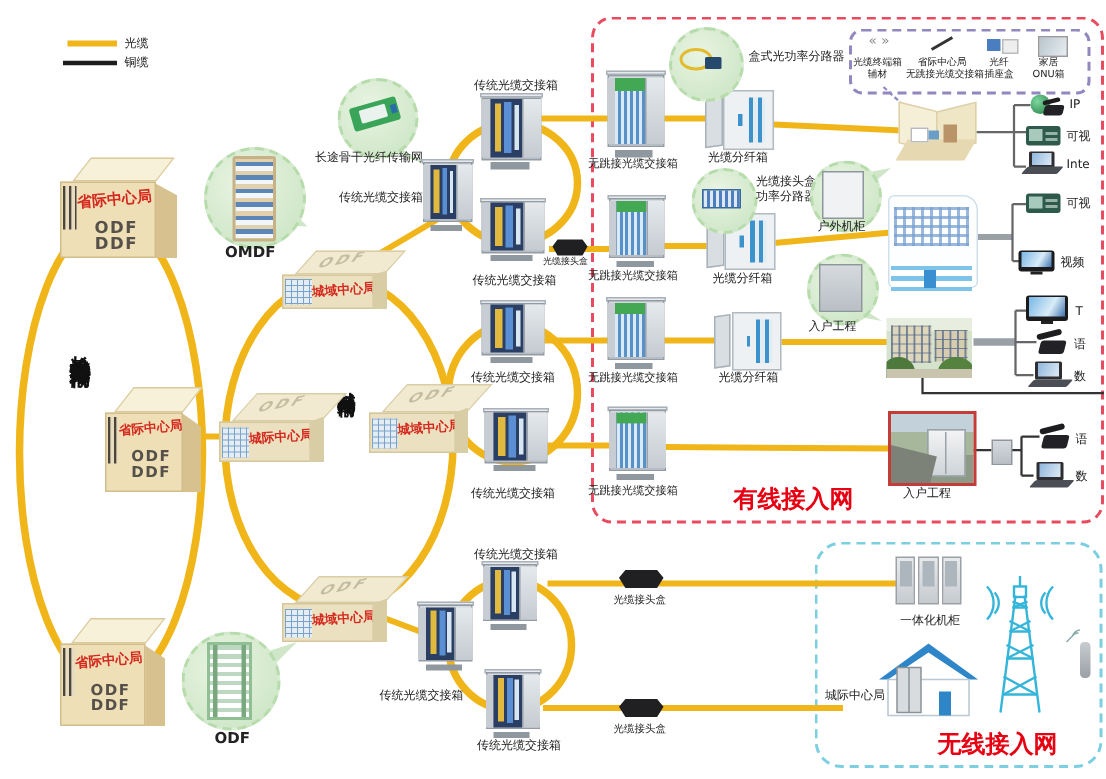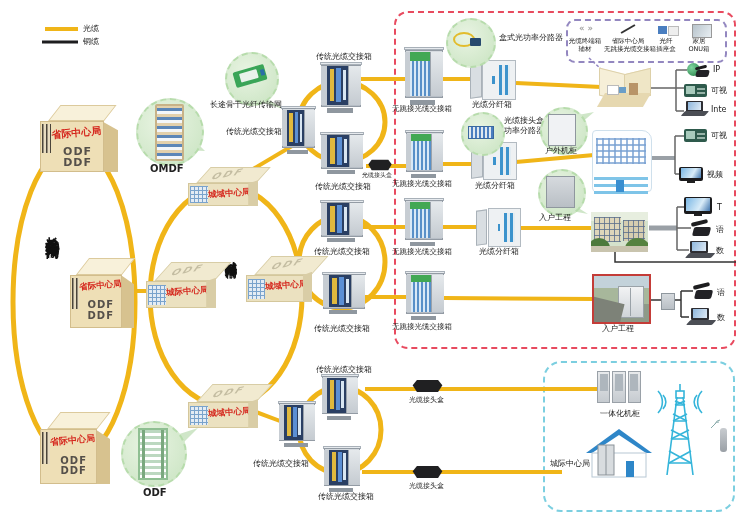--- a/index.html
+++ b/index.html
@@ -539,14 +539,16 @@
       </g>
     </svg>
   </div>
   <div class="abs" style="left:709px;top:415px;width:12px;height:12px;">
      <svg width="12" height="12" viewBox="0 0 12 12">
         <path d="M2,10 L6,6 M6,6 a4,4 0 0 1 4,-2 M6,6 a6,6 0 0 1 5,-4" stroke="#8aa" stroke-width="1" fill="none"></path>
       </svg>
   </div>
   <div class="abs" style="left:720px;top:428px;width:7px;height:24px;background:linear-gradient(#c8ccd0,#9aa0a6);border-radius:3px;"></div>
 
+  <div class="redtxt" style="left:489px;top:323px;">有线接入网</div>
+  <div class="redtxt" style="left:625px;top:486px;">无线接入网</div>
 
 </div>
 
 </body></html>

